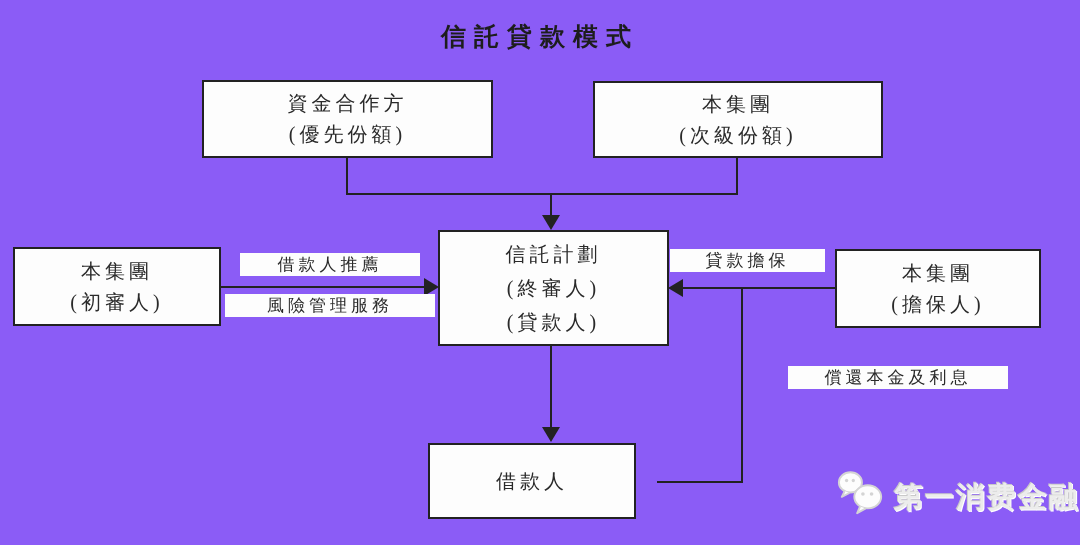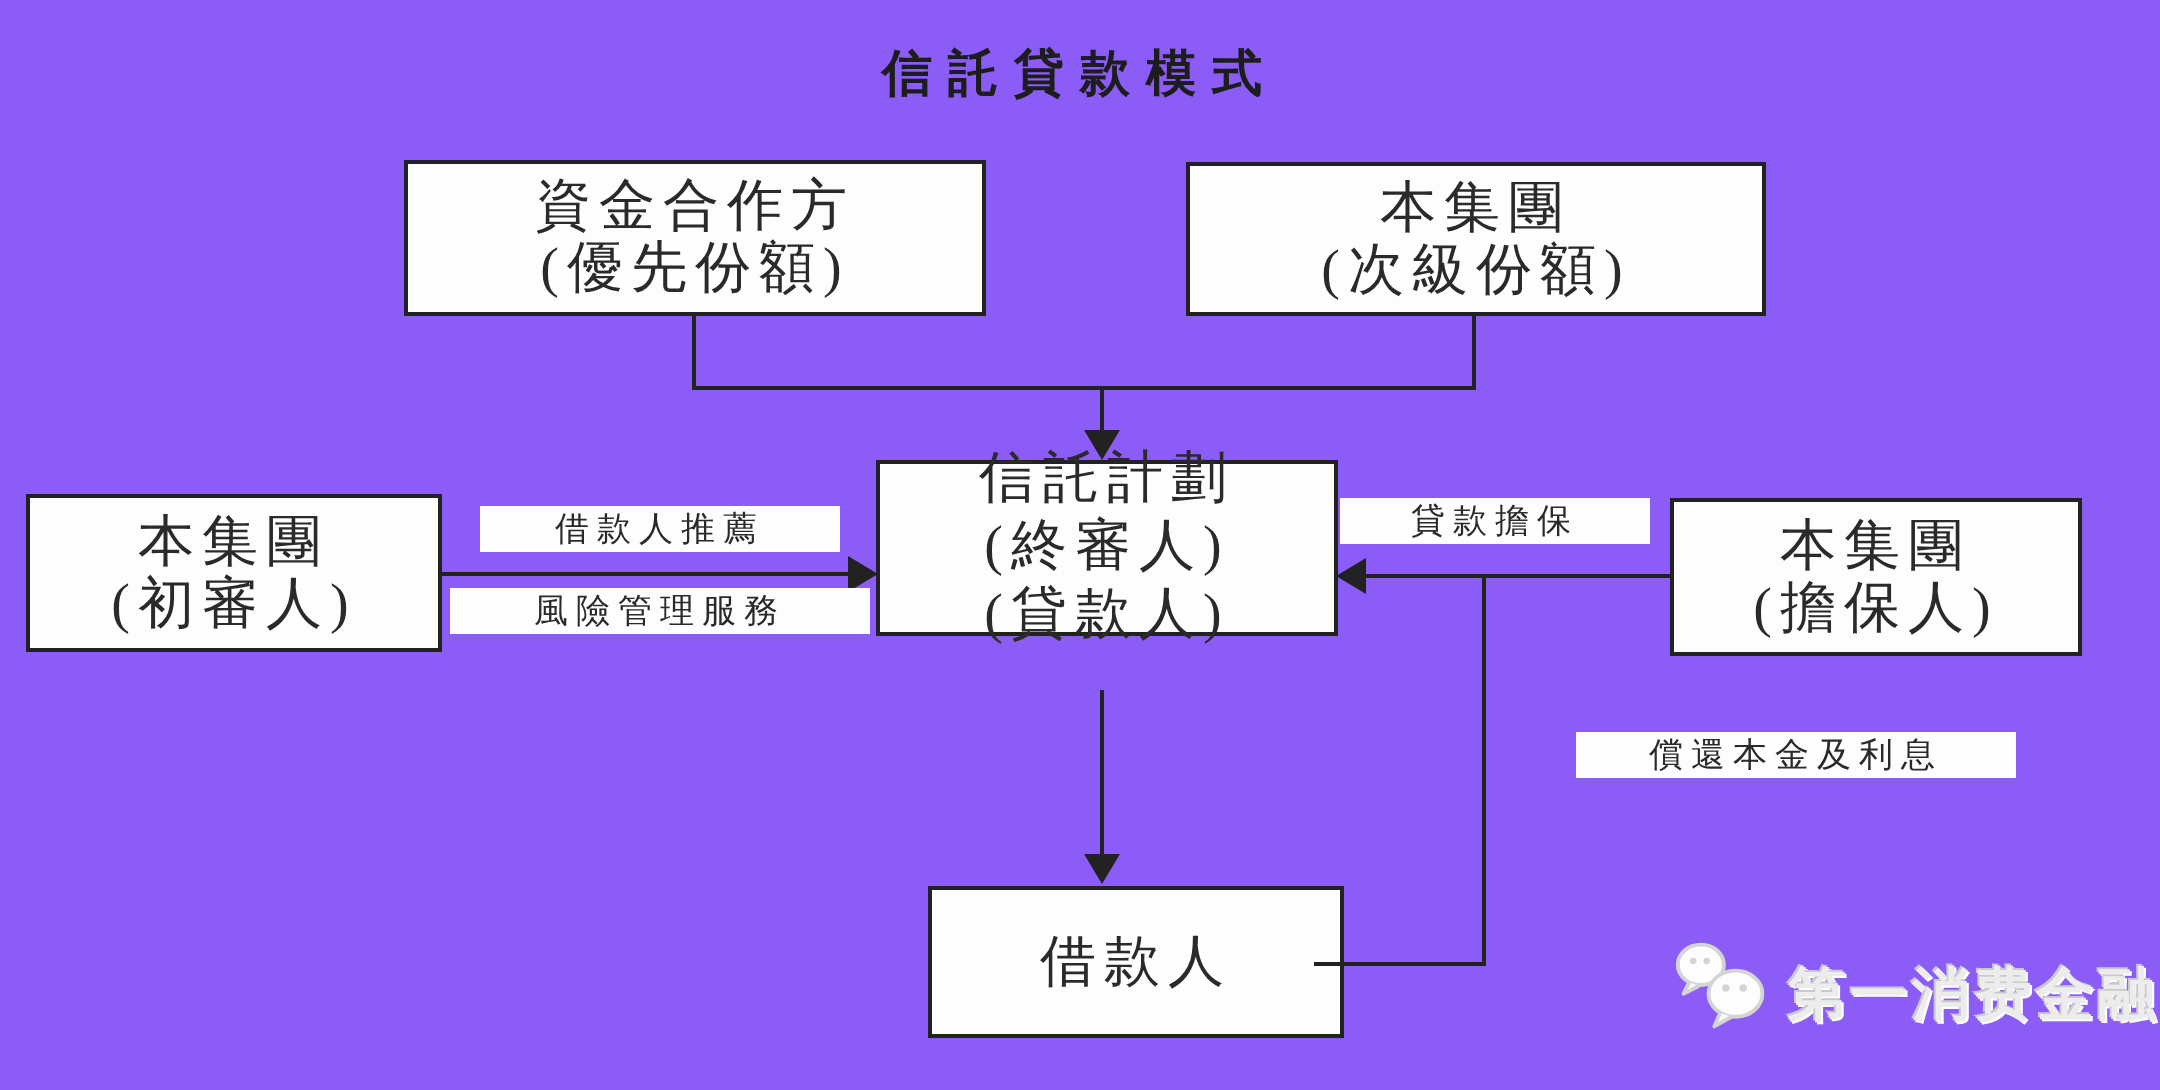--- a/index.html
+++ b/index.html
@@ -13,29 +13,29 @@
   }
   .title{
     position:absolute;left:0;top:20px;width:1080px;
     text-align:center;font-size:25px;font-weight:bold;
     letter-spacing:8px;color:#1d1d1d;
   }
   .box{
     position:absolute;box-sizing:border-box;
     border:2px solid #222222;background:#fdfdfd;
     display:flex;flex-direction:column;justify-content:center;align-items:center;
-    font-size:28px;letter-spacing:4px;line-height:31px;color:#2a2a2a;
+    font-size:20px;letter-spacing:4px;line-height:31px;color:#2a2a2a;
     text-align:center;
   }
   #b-fund{left:202px;top:80px;width:291px;height:78px;}
   #b-sub{left:593px;top:81px;width:290px;height:77px;}
   #b-prelim{left:13px;top:247px;width:208px;height:79px;}
-  #b-trust{left:438px;top:230px;width:231px;height:88px;line-height:34px;}
+  #b-trust{left:438px;top:230px;width:231px;height:116px;line-height:34px;}
   #b-guar{left:835px;top:249px;width:206px;height:79px;}
-  #b-borrower{left:464px;top:443px;width:208px;height:76px;}
+  #b-borrower{left:428px;top:443px;width:208px;height:76px;}
   .line{position:absolute;background:#222222;}
   #ln-top-left-v{left:346px;top:157px;width:2px;height:38px;}
   #ln-top-right-v{left:736px;top:157px;width:2px;height:38px;}
   #ln-top-h{left:346px;top:193px;width:392px;height:2px;}
   #ln-center-drop{left:550px;top:195px;width:2px;height:22px;}
   #ln-prelim-arrow{left:221px;top:286px;width:205px;height:2px;}
   #ln-guar-arrow{left:683px;top:287px;width:152px;height:2px;}
   #ln-trust-drop{left:550px;top:345px;width:2px;height:84px;}
   #ln-repay-h{left:657px;top:481px;width:86px;height:2px;}
   #ln-repay-v{left:741px;top:288px;width:2px;height:195px;}

